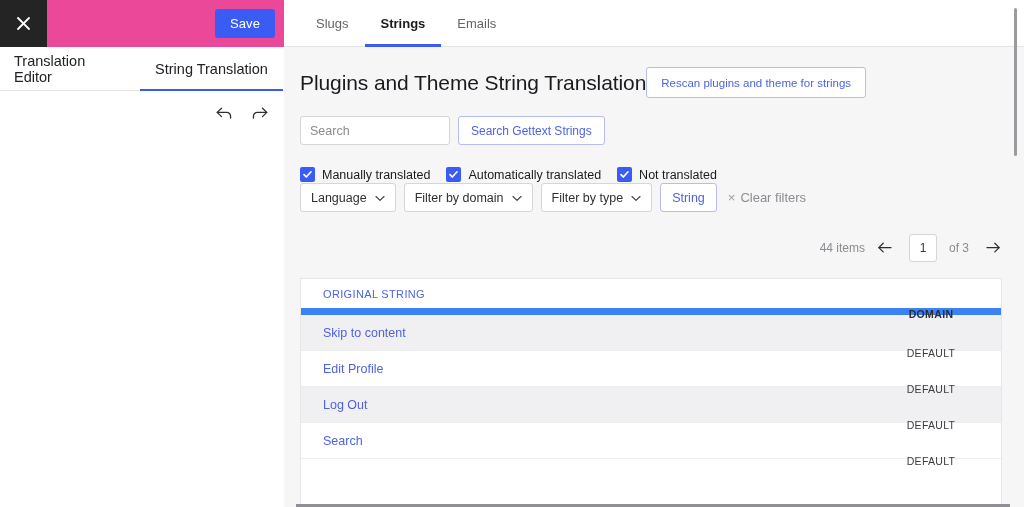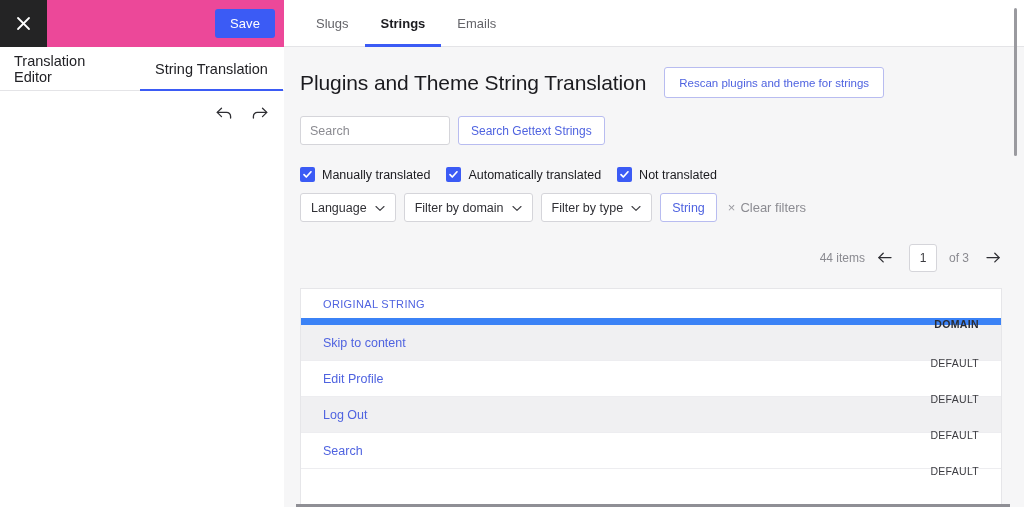--- a/index.html
+++ b/index.html
@@ -128,21 +128,21 @@
 
   #right-body {
     position: absolute; left: 0; top: 47px;
     width: 740px; height: 460px;
     background: #f6f6f7;
     padding: 0 22px 0 16px;
   }
 
   #title-row {
     display: flex; align-items: center;
-    gap: 18px;
+    gap: 0;
     margin-top: 20px;
   }
   #page-title {
     font-size: 21px;
     color: #1b1b1f;
     font-weight: normal;
     letter-spacing: -0.1px;
     white-space: nowrap;
   }
   #rescan-button {
@@ -198,21 +198,21 @@
     background: #3b5bf5;
     border-radius: 2px;
     display:flex; align-items:center; justify-content:center;
     flex: none;
   }
   .cblabel { font-size: 12.5px; color: #1b1b1f; white-space: nowrap; }
 
   #filter-row {
     display: flex; align-items: center;
     gap: 8px;
-    margin-top: 11px;
+    margin-top: 1px;
   }
   .selbox {
     height: 29px;
     background: #ffffff;
     border: 1px solid #d5d5da;
     border-radius: 3px;
     padding: 0 10px;
     display: flex; align-items: center; gap: 8px;
     font-size: 12.5px; color: #303035;
     cursor: pointer; white-space: nowrap;
@@ -275,21 +275,21 @@
     background: #ffffff;
     border-bottom: 7px solid #3b82f6;
   }
   #table-head .col-original {
     color: #4f63e0; font-size: 11px; letter-spacing: .35px;
   }
   #table-head .col-domain {
     color: #2c2c31; font-size: 10.5px; letter-spacing: .35px; font-weight: bold;
   }
   .col-original { flex: 1 1 auto; }
-  .col-domain { flex: none; width: 96px; text-align: right; margin-top: 40px; }
+  .col-domain { flex: none; width: 96px; text-align: center; margin-top: 40px; }
   .trow.alt { background: #f0f0f2; }
   .cell-string {
     color: #4f63e0; font-size: 12.5px; cursor: pointer;
   }
   .cell-domain {
     color: #3c3c41; font-size: 10.5px; letter-spacing: .3px;
   }
 
   
   #right-vscroll {

